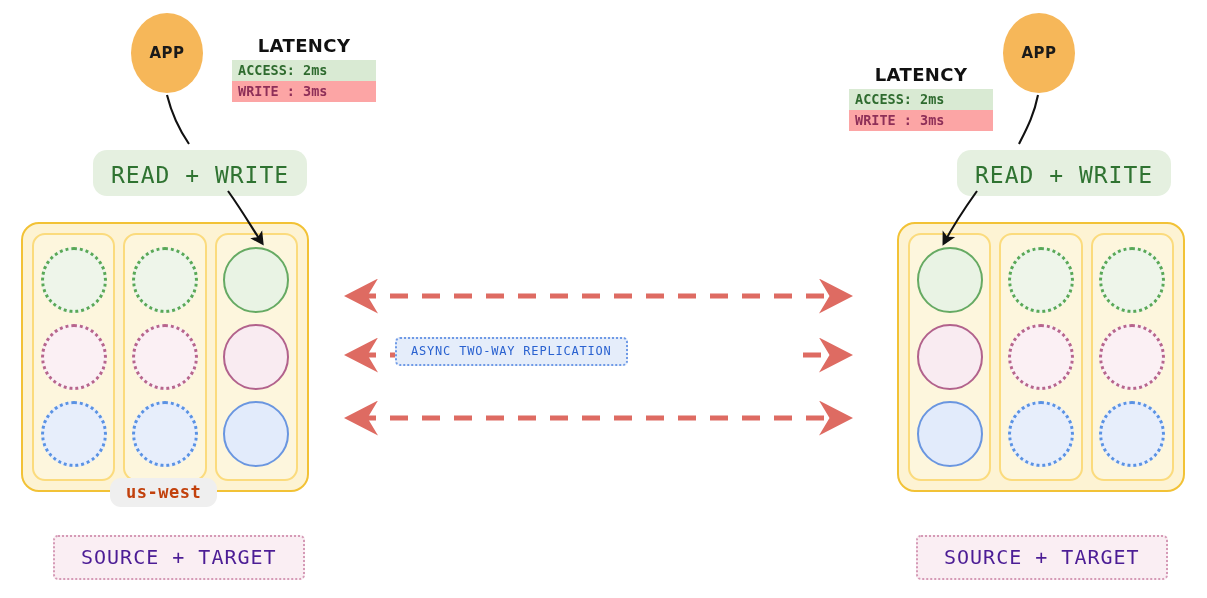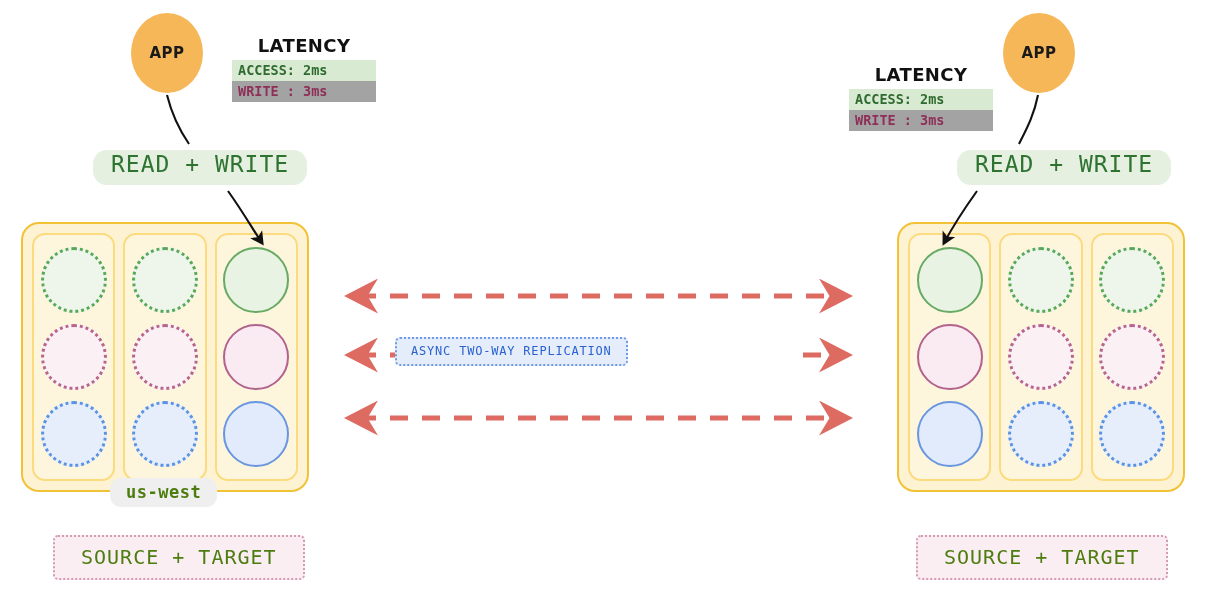--- a/index.html
+++ b/index.html
@@ -63,34 +63,34 @@
     font-weight: bold;
     padding: 2px 0 3px 6px;
     white-space: pre;
     letter-spacing: 0px;
   }
   .latency-access {
     background: #d9ead3;
     color: #2f6b2f;
   }
   .latency-write {
-    background: #a3a3a3;
+    background: #fca5a5;
     color: #8e2f58;
   }
 
   
   .rw-pill {
     position: absolute;
     background: #e5f0e0;
     border-radius: 14px;
     color: #2f7331;
     font-family: "DejaVu Sans Mono", monospace;
     font-size: 23px;
     letter-spacing: 1px;
-    padding: 1px 18px 8px 18px;
+    padding: 12px 18px 8px 18px;
     white-space: nowrap;
   }
   .rw-left  { left: 93px; top: 150px; }
   .rw-right { left: 957px; top: 150px; }
 
   
   .region {
     position: absolute;
     top: 222px;
     width: 288px;
@@ -137,39 +137,39 @@
   
   .region-badge {
     position: absolute;
     top: 478px;
     background: #efefef;
     border-radius: 11px;
     padding: 4px 16px 5px 16px;
     font-family: "DejaVu Sans Mono", monospace;
     font-weight: bold;
     font-size: 17px;
-    color: #4d7c0f;
+    color: #c2410c;
     letter-spacing: 0.5px;
     white-space: nowrap;
   }
   .badge-left  { left: 110px; }
   .badge-right { left: 986px; }
 
   
   .st-box {
     position: absolute;
     top: 535px;
     background: #faeef3;
     border: 2px dotted #d59ab6;
     border-radius: 5px;
     padding: 8px 26px 9px 26px;
     font-family: "DejaVu Sans Mono", monospace;
     font-size: 20px;
     letter-spacing: 1px;
-    color: #4d7c0f;
+    color: #4c1d95;
     white-space: nowrap;
   }
   .st-left  { left: 53px; }
   .st-right { left: 916px; }
 
   
   .connectors {
     position: absolute;
     left: 0; top: 0;
     width: 1207px;

